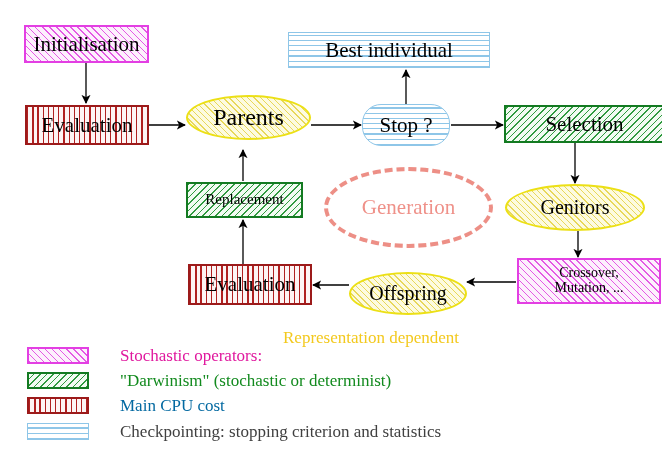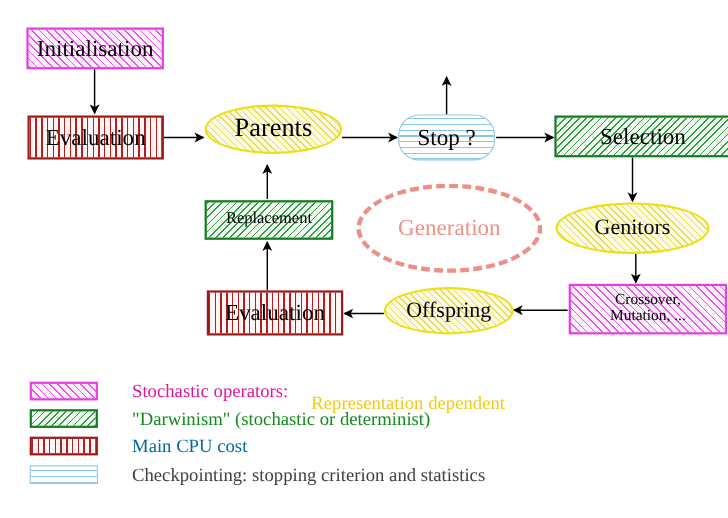--- a/index.html
+++ b/index.html
@@ -140,57 +140,60 @@
   </div>
 
   <div class="node hatch-red" style="left:25px; top:105px; width:124px; height:40px; font-size:21px;">
     <span class="lbl">Evaluation</span>
   </div>
 
   <div class="node hatch-yellow ellipse" style="left:186px; top:95px; width:125px; height:45px; font-size:24px;">
     <span class="lbl">Parents</span>
   </div>
 
+  <div class="node hatch-blue" style="left:288px; top:32px; width:202px; height:36px; font-size:21px;">
+    <span class="lbl">Best individual</span>
+  </div>
 
   <div class="node hatch-blue rounded" style="left:362px; top:104px; width:88px; height:42px; font-size:21px;">
     <span class="lbl">Stop ?</span>
   </div>
 
   <div class="node hatch-green" style="left:504px; top:105px; width:161px; height:38px; font-size:21px;">
     <span class="lbl">Selection</span>
   </div>
 
   <div class="node hatch-yellow ellipse" style="left:505px; top:184px; width:140px; height:47px; font-size:20px;">
     <span class="lbl">Genitors</span>
   </div>
 
   <div class="node hatch-magenta" style="left:517px; top:258px; width:144px; height:46px; font-size:14px; flex-direction:column; justify-content:center;">
     <span class="lbl">Crossover,</span>
     <span class="lbl">Mutation, ...</span>
   </div>
 
-  <div class="node hatch-yellow ellipse" style="left:349px; top:261px; width:118px; height:43px; font-size:20px;">
+  <div class="node hatch-yellow ellipse" style="left:349px; top:272px; width:118px; height:43px; font-size:20px;">
     <span class="lbl">Offspring</span>
   </div>
 
   <div class="node hatch-red" style="left:188px; top:264px; width:124px; height:41px; font-size:21px;">
     <span class="lbl">Evaluation</span>
   </div>
 
   <div class="node hatch-green" style="left:186px; top:182px; width:117px; height:36px; font-size:15px;">
     <span class="lbl">Replacement</span>
   </div>
 
   <div class="generation-ellipse" style="left:324px; top:167px; width:169px; height:81px; font-size:21px;">
     <span class="lbl">Generation</span>
   </div>
 
   <div class="legend-swatch hatch-magenta" style="left:27px; top:347px; width:62px; height:17px;"></div>
   <div class="legend-text lg-magenta" style="left:120px; top:346px; font-size:17px;">Stochastic operators:</div>
-  <div class="legend-text lg-gold" style="left:283px; top:357px; font-size:17px;">Representation dependent</div>
+  <div class="legend-text lg-gold" style="left:283px; top:328px; font-size:17px;">Representation dependent</div>
 
   <div class="legend-swatch hatch-green" style="left:27px; top:372px; width:62px; height:17px;"></div>
   <div class="legend-text lg-green" style="left:120px; top:371px; font-size:17px;">"Darwinism" (stochastic or determinist)</div>
 
   <div class="legend-swatch hatch-red" style="left:27px; top:397px; width:62px; height:17px;"></div>
   <div class="legend-text lg-red" style="left:120px; top:396px; font-size:17px;">Main CPU cost</div>
 
   <div class="legend-swatch hatch-blue" style="left:27px; top:423px; width:62px; height:17px;"></div>
   <div class="legend-text lg-blue" style="left:120px; top:422px; font-size:17px;">Checkpointing: stopping criterion and statistics</div>
 

